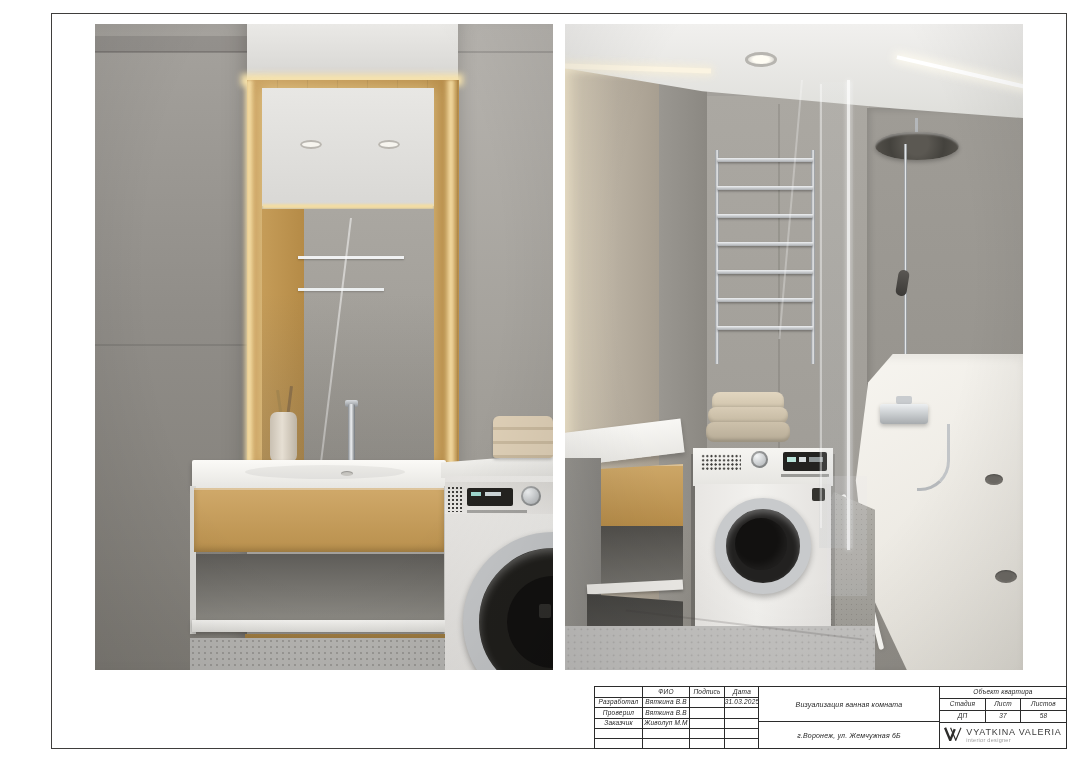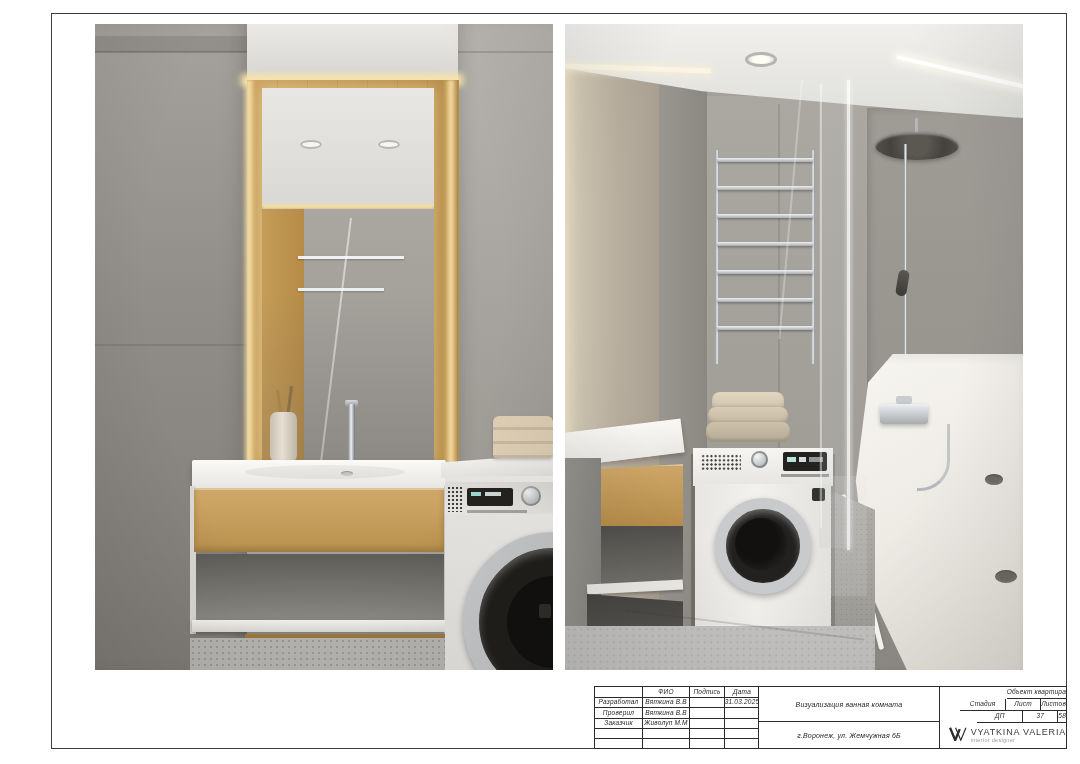--- a/index.html
+++ b/index.html
@@ -136,21 +136,21 @@
   .tb-cell{display:flex;align-items:center;justify-content:center;overflow:hidden;
     font-size:6.5px;line-height:1;letter-spacing:.2px;white-space:nowrap;}
   .tb-a{width:164px;border-right:1px solid #2b2b2b;display:grid;
     grid-template-columns:47px 47px 35px 35px;grid-template-rows:repeat(6,1fr);box-sizing:border-box;}
   .tb-a .tb-cell{border-left:1px solid #2b2b2b;border-top:1px solid #2b2b2b;}
   .tb-a .tb-cell:nth-child(4n+1){border-left:none;}
   .tb-a .tb-cell:nth-child(-n+4){border-top:none;}
   .tb-b{width:181px;border-right:1px solid #2b2b2b;display:flex;flex-direction:column;box-sizing:border-box;}
   .tb-b .tb-title{height:34px;border-bottom:1px solid #2b2b2b;font-size:7px;}
   .tb-b .tb-addr{flex:1;font-size:7px;}
-  .tb-c{flex:1;display:flex;flex-direction:column;align-items:flex-end;}
+  .tb-c{flex:1;display:flex;flex-direction:column;}
   .tb-c-row1{height:11px;border-bottom:1px solid #2b2b2b;}
   .tb-c-row{height:11px;border-bottom:1px solid #2b2b2b;display:flex;}
   .tb-c-row .tb-cell{box-sizing:border-box;}
   .tb-c-row .w1{width:45px;}
   .tb-c-row .w2{width:35px;border-left:1px solid #2b2b2b;}
   .tb-c-row .w3{flex:1;border-left:1px solid #2b2b2b;}
   .tb-logo{flex:1;display:flex;align-items:center;justify-content:center;gap:4px;font-style:normal;}
   .tb-logo-text{display:flex;flex-direction:column;align-items:flex-start;line-height:1;}
   .tb-brand{font-size:9px;letter-spacing:.8px;color:#3a3a3a;}
   .tb-tagline{font-size:5.5px;color:#999;margin-top:1px;letter-spacing:.3px;}

